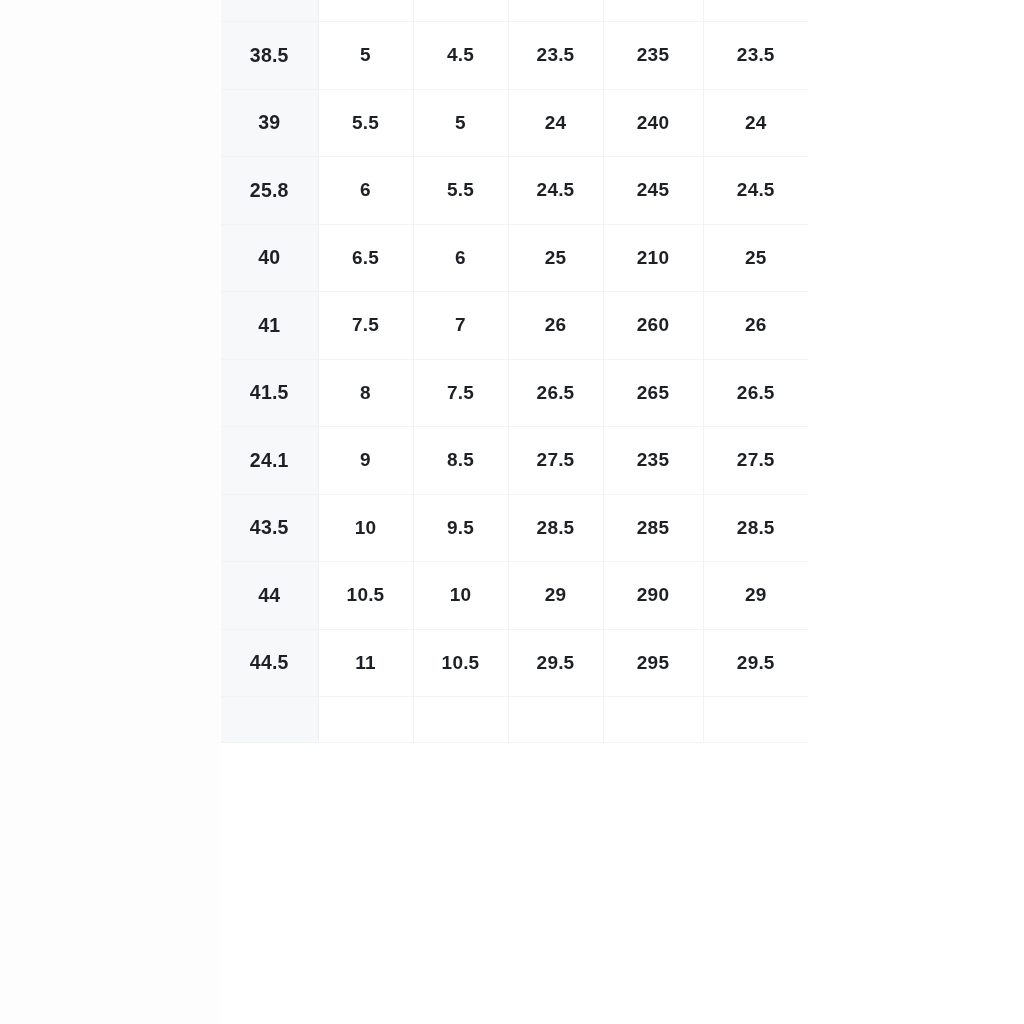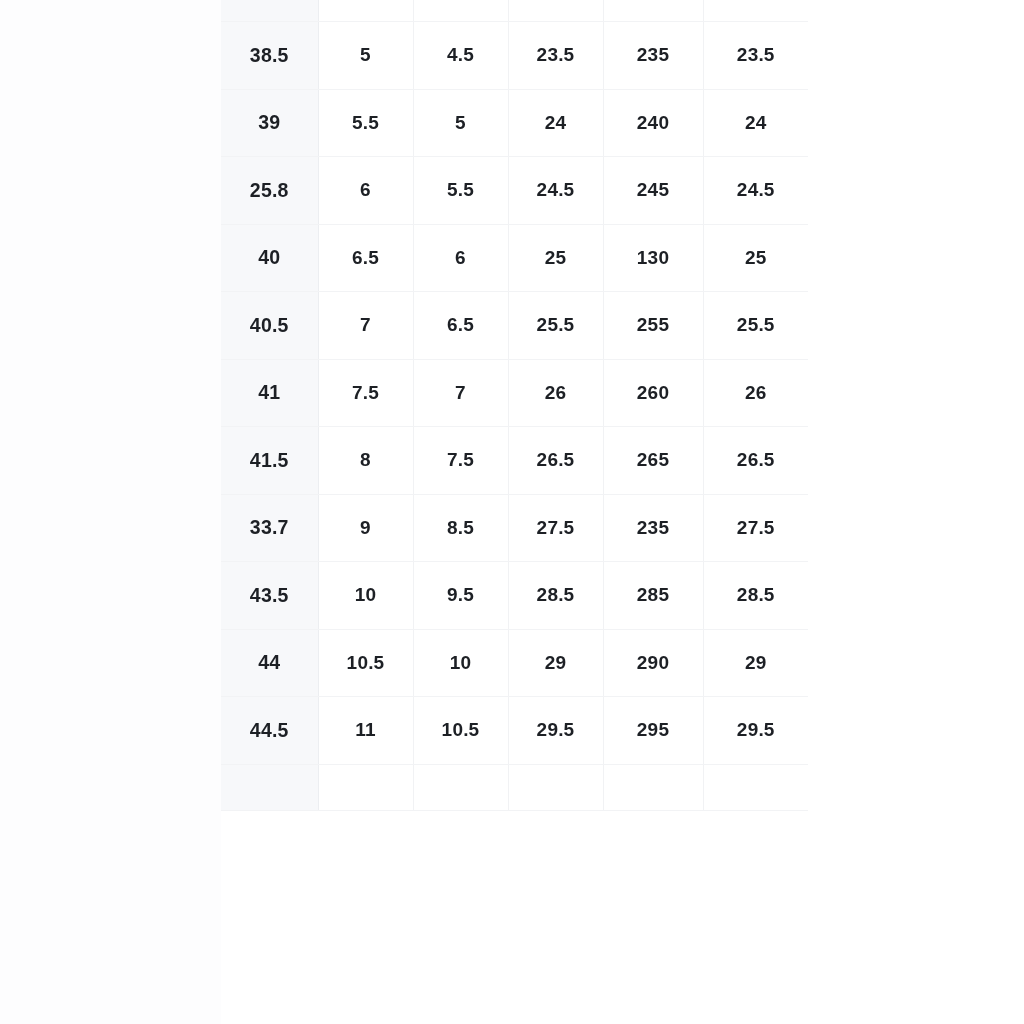--- a/index.html
+++ b/index.html
@@ -133,49 +133,41 @@
             <td class="col-us_women">5.5</td>
             <td class="col-cm">24.5</td>
             <td class="col-mm">245</td>
             <td class="col-jp">24.5</td>
           </tr>
           <tr>
             <td class="col-eu col-eu">40</td>
             <td class="col-us_men">6.5</td>
             <td class="col-us_women">6</td>
             <td class="col-cm">25</td>
-            <td class="col-mm">130</td>
+            <td class="col-mm">210</td>
             <td class="col-jp">25</td>
-          </tr>
-          <tr>
-            <td class="col-eu col-eu">40.5</td>
-            <td class="col-us_men">7</td>
-            <td class="col-us_women">6.5</td>
-            <td class="col-cm">25.5</td>
-            <td class="col-mm">255</td>
-            <td class="col-jp">25.5</td>
           </tr>
           <tr>
             <td class="col-eu col-eu">41</td>
             <td class="col-us_men">7.5</td>
             <td class="col-us_women">7</td>
             <td class="col-cm">26</td>
             <td class="col-mm">260</td>
             <td class="col-jp">26</td>
           </tr>
           <tr>
             <td class="col-eu col-eu">41.5</td>
             <td class="col-us_men">8</td>
             <td class="col-us_women">7.5</td>
             <td class="col-cm">26.5</td>
             <td class="col-mm">265</td>
             <td class="col-jp">26.5</td>
           </tr>
           <tr>
-            <td class="col-eu col-eu">33.7</td>
+            <td class="col-eu col-eu">24.1</td>
             <td class="col-us_men">9</td>
             <td class="col-us_women">8.5</td>
             <td class="col-cm">27.5</td>
             <td class="col-mm">235</td>
             <td class="col-jp">27.5</td>
           </tr>
           <tr>
             <td class="col-eu col-eu">43.5</td>
             <td class="col-us_men">10</td>
             <td class="col-us_women">9.5</td>

